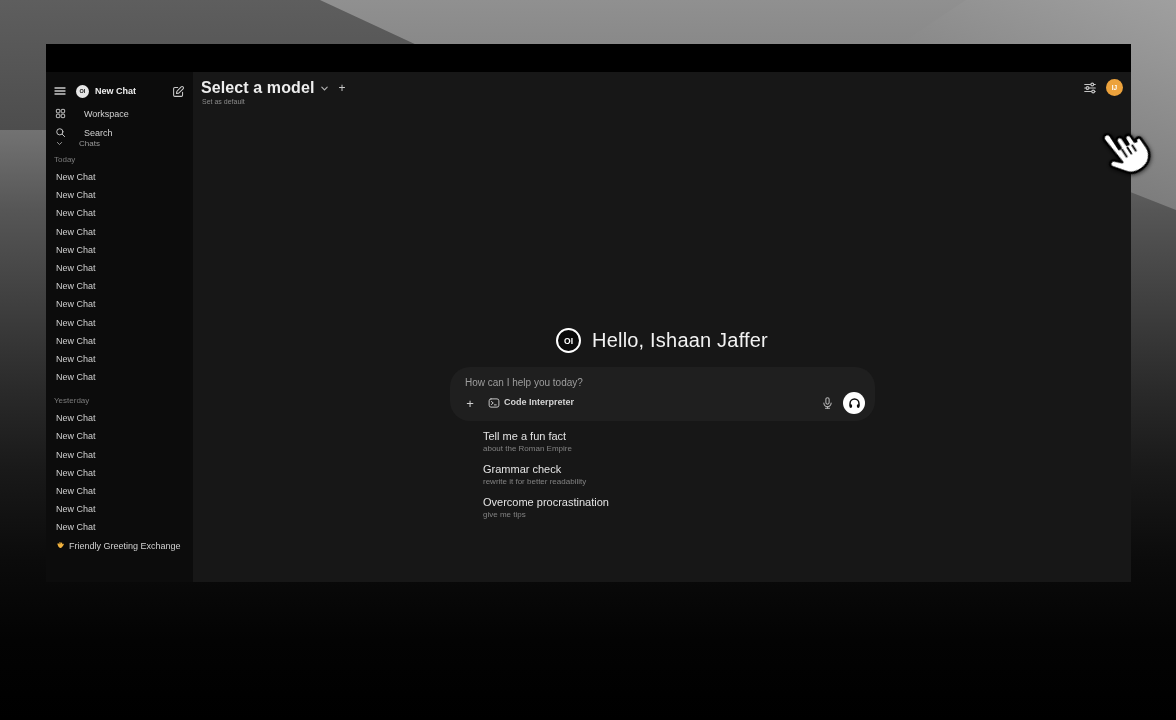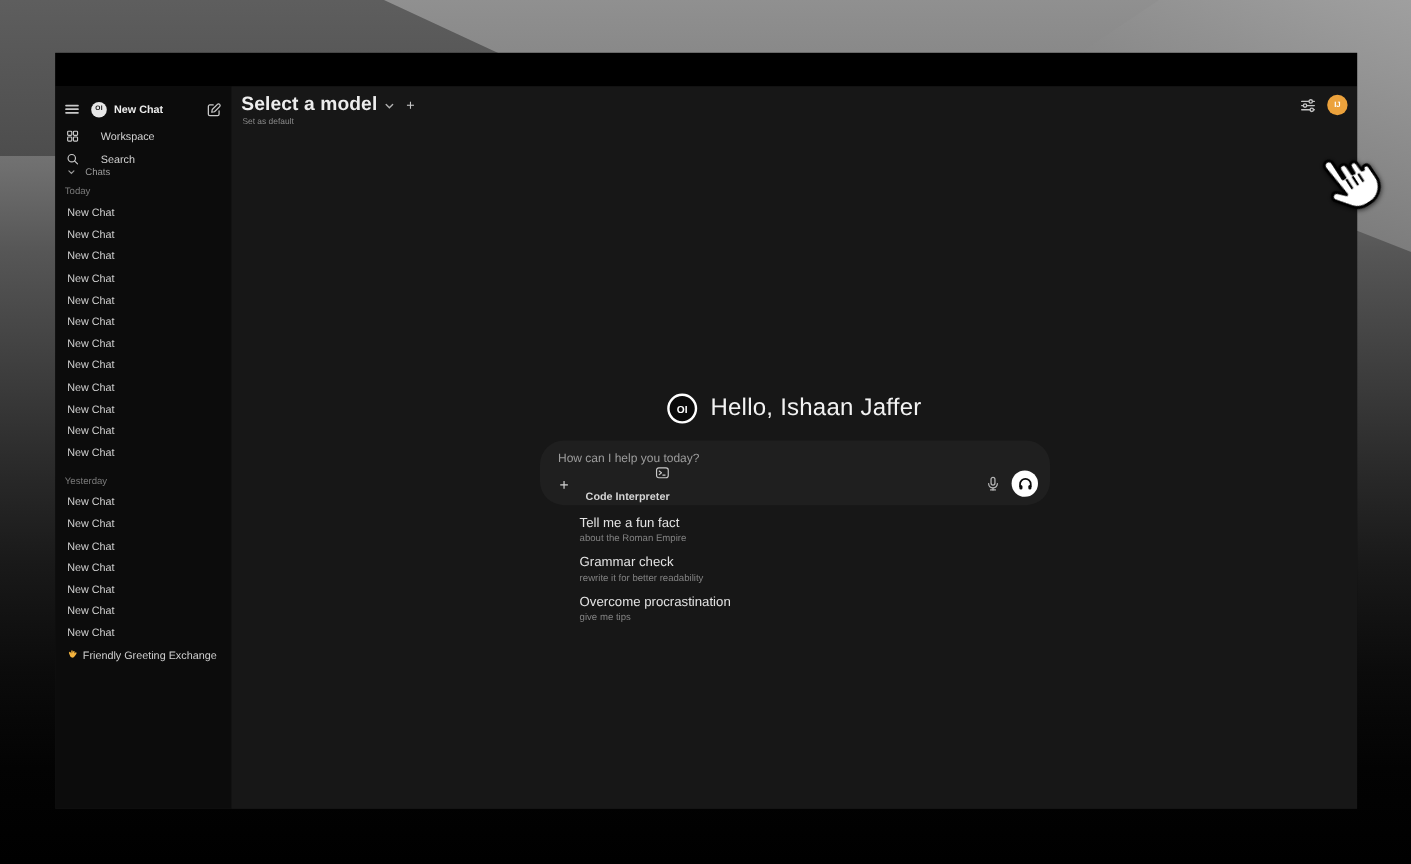--- a/index.html
+++ b/index.html
@@ -13,37 +13,37 @@
       #565656 210px,#404040 300px,#2a2a2a 390px,#191919 470px,#0b0b0b 560px,
       #030303 640px,#000 720px); }
   .bd-wedge { position:absolute; top:0; left:0; width:600px; height:130px;
     background:linear-gradient(180deg,#5e5e5e,#4d4d4d);
     clip-path:polygon(0 0,320px 0,600px 130px,0 130px); }
   .bd-light { position:absolute; top:0; right:0; width:330px; height:210px;
     background:linear-gradient(205deg,#a2a2a2,#6d6d6d);
     clip-path:polygon(120px 0,330px 0,330px 210px,0 80px); opacity:.85; }
 
   
-  .window { position:absolute; left:46px; top:44px; width:1085px; height:630px;
+  .window { position:absolute; left:46px; top:44px; width:1085px; height:538px;
     background:#171717; overflow:hidden; }
   .win-topband { position:absolute; top:0; left:0; right:0; height:28px; background:#000; }
 
   
   .sidebar { position:absolute; top:28px; left:0; bottom:0; width:147px; background:#0c0c0c; color:#cfcfcf; }
   .sb-header { display:flex; align-items:center; height:26px; margin-top:6px; padding:0 8px; }
   .sb-logo { width:13px; height:13px; border-radius:50%; background:#e7e7e7; color:#111;
     font-size:5.5px; font-weight:bold; display:flex; align-items:center; justify-content:center;
     margin-left:10px; letter-spacing:.2px; }
   .sb-title { margin-left:6px; font-size:9px; font-weight:bold; color:#ededed; }
   .sb-spacer { flex:1; }
   .icon-btn { display:flex; align-items:center; justify-content:center; cursor:pointer; }
   .sb-nav-row { display:flex; align-items:center; gap:18px; height:19px; padding:0 9px;
     font-size:9px; color:#d2d2d2; cursor:pointer; }
   .sb-list { position:absolute; top:64px; left:0; right:0; bottom:0; overflow:hidden; }
-  .sb-chats-row { display:flex; align-items:center; gap:8px; height:15px; padding:0 10px;
+  .sb-chats-row { display:flex; align-items:center; gap:16px; height:15px; padding:0 10px;
     font-size:8px; color:#9a9a9a; cursor:pointer; }
   .group-label { height:16px; line-height:16px; padding:0 8px; font-size:8px; color:#7b7b7b; margin-top:1px; }
   .group-label.gap { margin-top:7px; }
   .chat-item { height:18.2px; line-height:18.2px; padding:0 10px; font-size:9px; color:#d0d0d0;
     white-space:nowrap; overflow:hidden; cursor:pointer; display:flex; align-items:center; gap:4px; }
 
   
   .main { position:absolute; top:28px; left:147px; right:0; bottom:0; background:#171717; }
   .model-row { position:absolute; top:7px; left:8px; display:flex; align-items:center; gap:6px; cursor:pointer; }
   .model-label { font-size:16px; font-weight:bold; color:#ededed; letter-spacing:.1px; }
@@ -59,21 +59,21 @@
     border:2.5px solid #fff; color:#fff; font-size:8.5px; font-weight:bold;
     display:flex; align-items:center; justify-content:center; }
   .greet-text { font-size:20px; font-weight:500; color:#f2f2f2; letter-spacing:.2px; }
 
   .composer { position:absolute; left:257px; top:295px; width:425px; height:54px;
     background:#1f1f1f; border-radius:20px; cursor:text; }
   .composer-ph { position:absolute; top:10px; left:15px; font-size:10px; color:#9d9d9d; }
   .composer-row { position:absolute; left:12px; right:10px; bottom:7px; height:22px;
     display:flex; align-items:center; }
   .plus-btn { font-size:13px; color:#cfcfcf; width:16px; text-align:center; cursor:pointer; }
-  .ci-pill { display:flex; align-items:flex-end; gap:9px; margin-left:10px; cursor:pointer;flex-direction:column; }
+  .ci-pill { display:flex; align-items:flex-start; gap:4px; margin-left:10px; cursor:pointer; }
   .ci-label { font-size:9px; font-weight:bold; color:#d4d4d4; }
   .mic-btn { margin-left:auto; cursor:pointer; display:flex; }
   .hp-btn { width:22px; height:22px; border-radius:50%; background:#fff; margin-left:9px;
     display:flex; align-items:center; justify-content:center; cursor:pointer; }
 
   .suggested { position:absolute; left:290px; top:350px; width:310px; }
   .sug-header { display:flex; align-items:center; gap:4px; font-size:8px; color:#8a8a8a; height:12px; }
   .sug-item { margin-top:8px; cursor:pointer; }
   .sug-item + .sug-item { margin-top:9px; }
   .sug-title { font-size:11px; font-weight:500; color:#e3e3e3; line-height:13px; }

